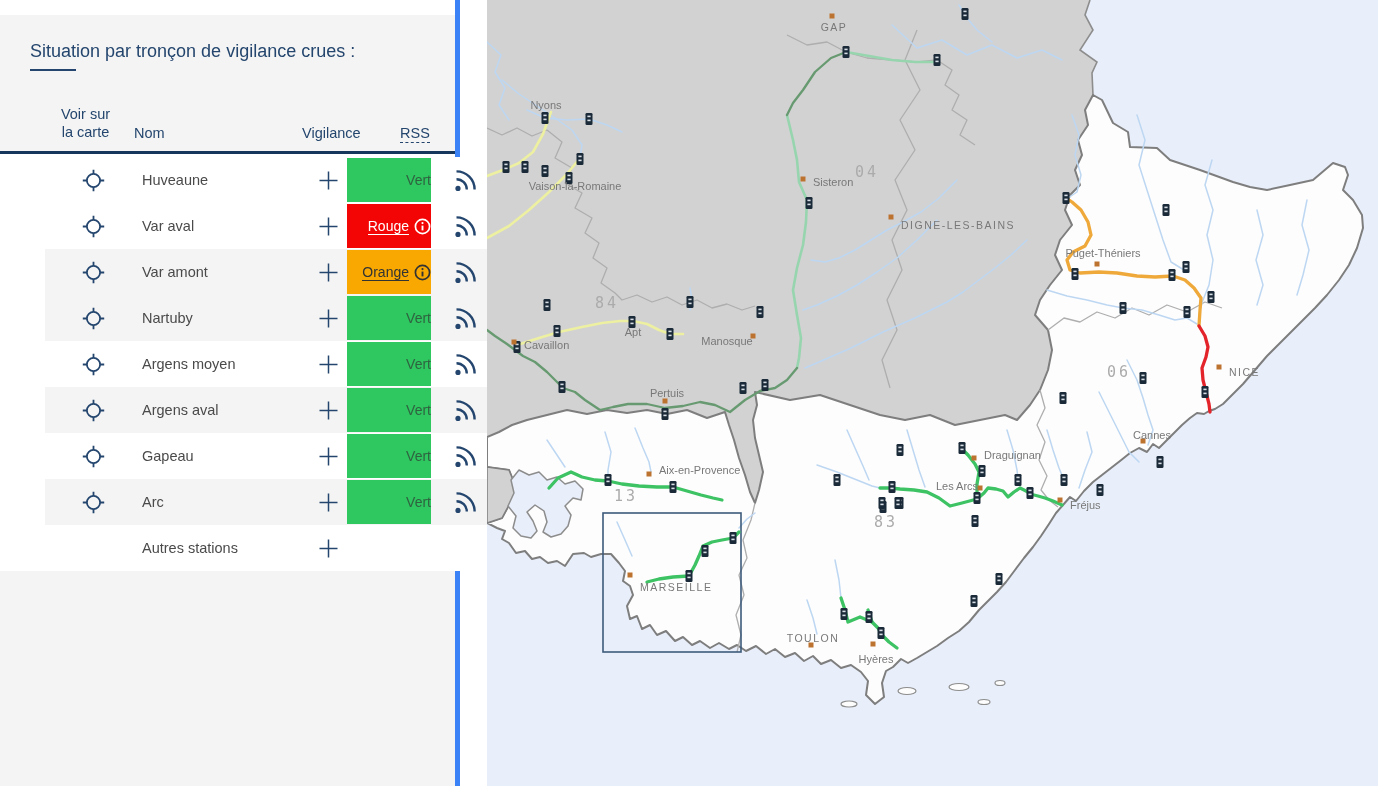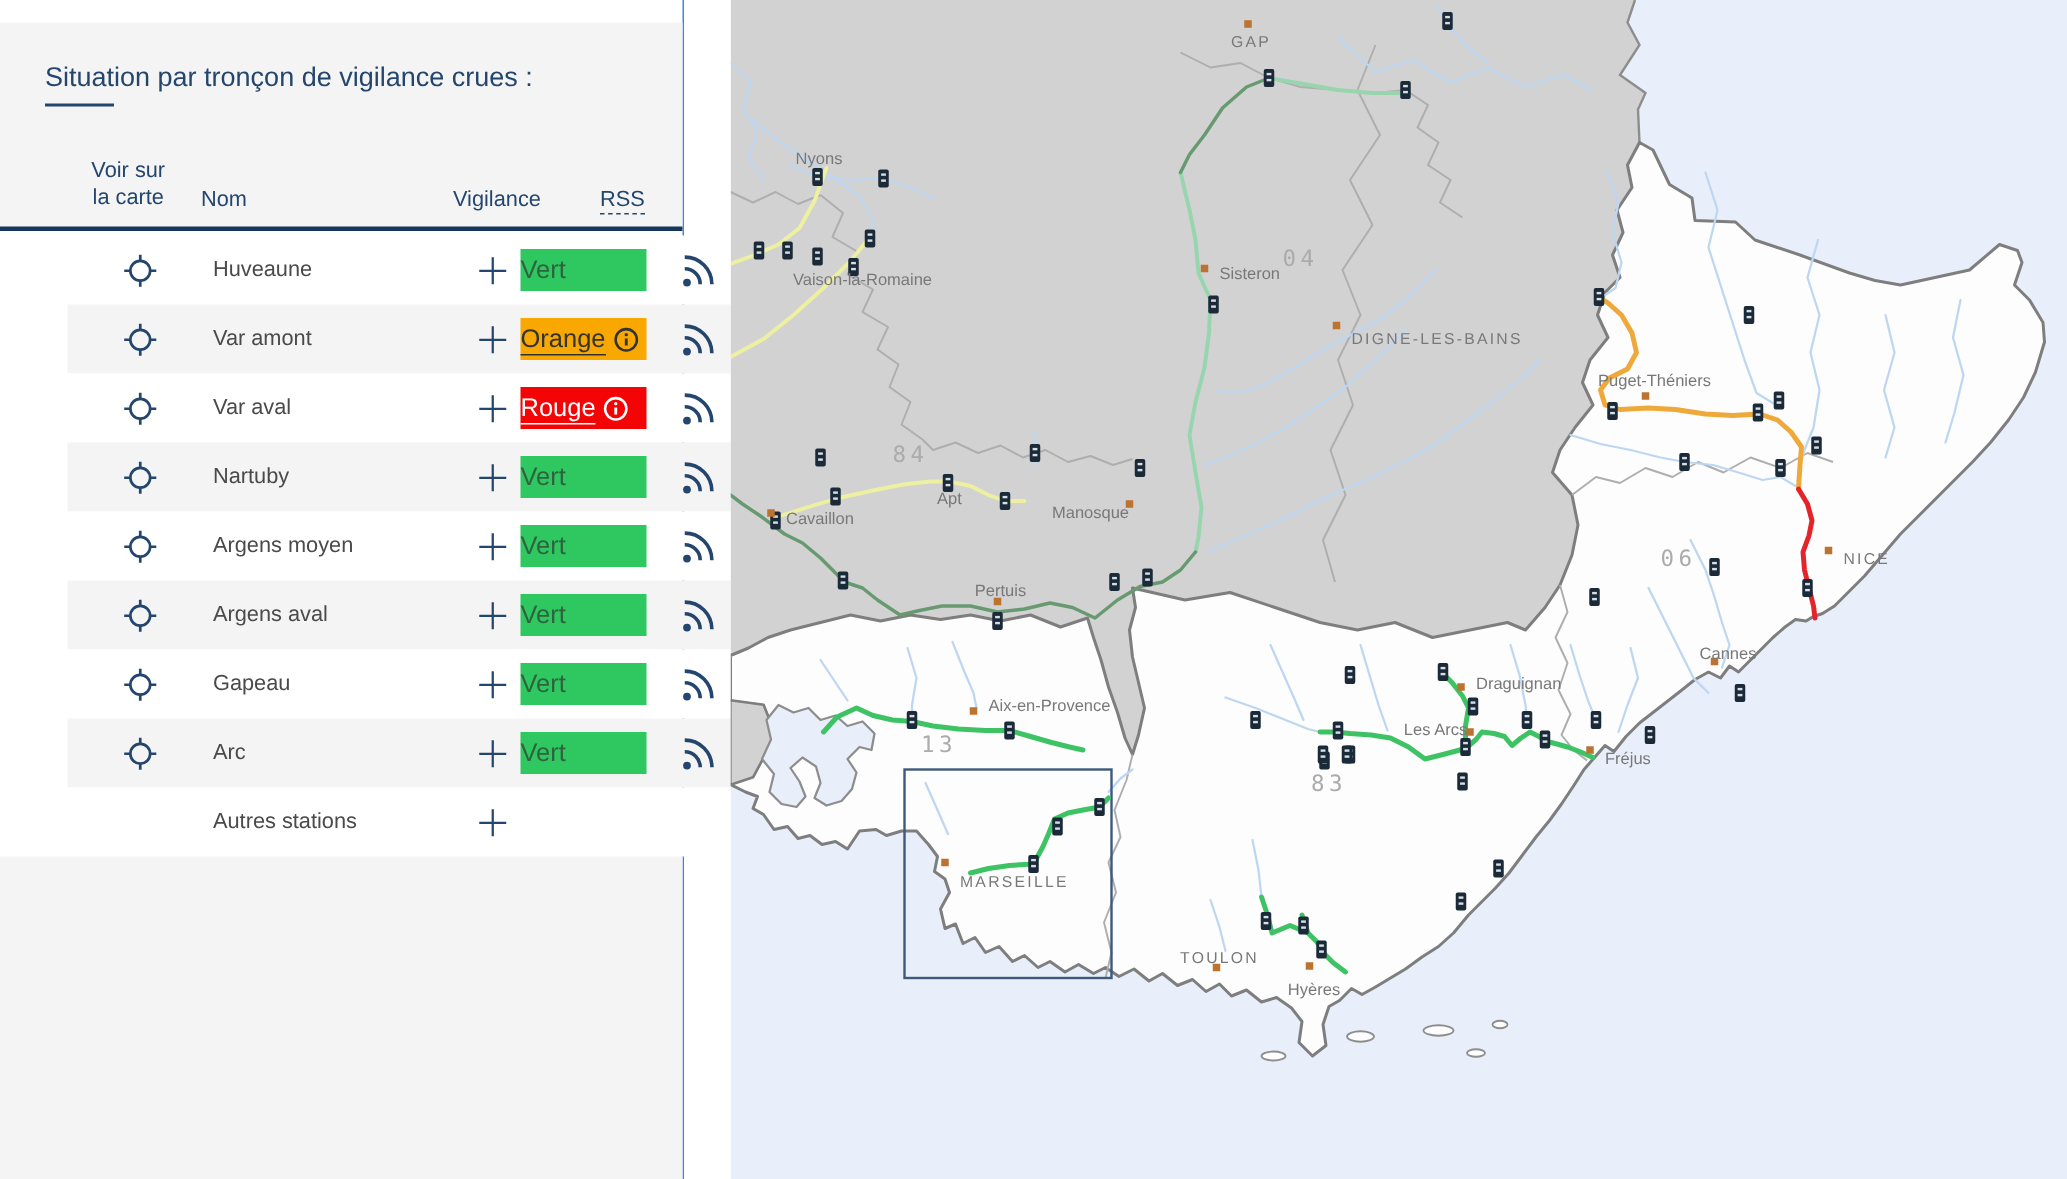--- a/index.html
+++ b/index.html
@@ -1,42 +1,42 @@
 <!DOCTYPE html>
 <html><head>
 <meta charset="utf-8">
 <style>
   html,body{margin:0;padding:0;}
   body{width:1378px;height:786px;overflow:hidden;background:#ffffff;
        font-family:"Liberation Sans","DejaVu Sans",sans-serif;position:relative;}
 
   
   .panel{position:absolute;left:0;top:0;width:455px;height:786px;background:#ffffff;
-         border-right:1px solid #3b82f6;}
+         border-right:5px solid #3b82f6;}
   .panel-head{position:absolute;left:0;top:15px;width:455px;height:139px;background:#f4f4f4;
               border-bottom:3px solid #17365c;box-sizing:border-box;}
   .panel-title{margin:26px 0 0 30px;font-size:18px;color:#24466e;font-weight:400;}
   .title-underline{margin:7px 0 0 30px;width:46px;height:2px;background:#24466e;}
   .cols{position:absolute;bottom:10px;left:0;width:455px;display:flex;align-items:flex-end;
         color:#24466e;font-size:14.5px;}
   .col-voir{width:97px;text-align:center;line-height:18px;margin-left:37px;}
   .col-nom{flex:1;}
   .col-plus{width:38px;}
   .col-vig{width:84px;margin-top:48px;}
   .col-rss{width:69px;padding-left:14px;box-sizing:border-box;}
   .col-rss span{border-bottom:1px dashed #24466e;padding-bottom:1px;cursor:pointer;}
 
   .rows{position:absolute;left:0;top:157px;width:455px;padding-left:45px;}
   .vrow{display:flex;align-items:center;height:46px;background:#ffffff;}
   .vrow.alt{background:#f4f4f4;}
   .c-loc{width:97px;display:flex;justify-content:center;align-items:center;}
   .c-name{flex:1;font-size:14.5px;color:#4a4a4a;}
   .c-plus{width:38px;display:flex;justify-content:center;align-items:center;cursor:pointer;}
-  .badge{width:84px;height:28px;display:flex;justify-content:flex-start;align-items:center;
-         font-size:17px;gap:5px;}
+  .badge{width:84px;height:44px;display:flex;justify-content:flex-end;align-items:center;
+         font-size:14px;gap:5px;}
   .badge .lbl.link{border-bottom:1px solid currentColor;cursor:pointer;}
   .c-rss{width:69px;display:flex;justify-content:center;align-items:center;cursor:pointer;}
   .panel-fill{position:absolute;left:0;top:571px;width:455px;height:215px;background:#f4f4f4;}
   .icon-btn{cursor:pointer;display:inline-flex;}
 
   
   .map{position:absolute;left:487px;top:0;width:891px;height:786px;overflow:hidden;text-decoration:underline;}
   .map svg{display:block;}
   text.city{font-size:11px;fill:#787878;}
   text.city.up{font-size:10.5px;letter-spacing:1.5px;}
@@ -86,76 +86,76 @@
         <div class="c-rss">
           <span class="icon-btn">
             <svg width="27" height="27" viewBox="0 0 27 27" fill="none">
               <circle cx="6" cy="21.4" r="2.6" fill="#24466e"></circle>
               <path d="M4.5 12.2a10.3 10.3 0 0 1 10.3 10.3" stroke="#24466e" stroke-width="2.4"></path>
               <path d="M4.5 4.4a18.1 18.1 0 0 1 18.1 18.1" stroke="#24466e" stroke-width="2.4"></path>
             </svg>
           </span>
         </div>
       </div>
-      <div class="vrow alt">
-        <div class="c-loc">
-          <span class="icon-btn">
-            <svg width="23" height="23" viewBox="0 0 23 23" fill="none">
-              <circle cx="11.5" cy="11.5" r="6.6" stroke="#24466e" stroke-width="1.8"></circle>
-              <path d="M11.5 .8v4.2M11.5 18v4.2M.8 11.5h4.2M18 11.5h4.2" stroke="#24466e" stroke-width="1.8"></path>
-            </svg>
-          </span>
-        </div>
-        <div class="c-name">Var amont</div>
-        <div class="c-plus">
-          <span class="icon-btn">
-            <svg width="21" height="21" viewBox="0 0 21 21">
-              <path d="M10.5 1.5v18M1.5 10.5h18" stroke="#24466e" stroke-width="1.5"></path>
-            </svg>
-          </span>
-        </div>
-        <div class="badge" style="background: rgb(248, 168, 1); color: rgb(51, 51, 51);">
-          <span class="lbl link">Orange</span>
+      <div class="vrow">
+        <div class="c-loc">
+          <span class="icon-btn">
+            <svg width="23" height="23" viewBox="0 0 23 23" fill="none">
+              <circle cx="11.5" cy="11.5" r="6.6" stroke="#24466e" stroke-width="1.8"></circle>
+              <path d="M11.5 .8v4.2M11.5 18v4.2M.8 11.5h4.2M18 11.5h4.2" stroke="#24466e" stroke-width="1.8"></path>
+            </svg>
+          </span>
+        </div>
+        <div class="c-name">Var aval</div>
+        <div class="c-plus">
+          <span class="icon-btn">
+            <svg width="21" height="21" viewBox="0 0 21 21">
+              <path d="M10.5 1.5v18M1.5 10.5h18" stroke="#24466e" stroke-width="1.5"></path>
+            </svg>
+          </span>
+        </div>
+        <div class="badge" style="background: rgb(243, 5, 5); color: rgb(255, 255, 255);">
+          <span class="lbl link">Rouge</span>
           <span class="icon-btn">
             <svg width="17" height="17" viewBox="0 0 17 17" fill="none">
               <circle cx="8.5" cy="8.5" r="7.1" stroke="currentColor" stroke-width="1.7"></circle>
               <circle cx="8.5" cy="5.1" r="1.1" fill="currentColor"></circle>
               <path d="M8.5 7.6v4.8" stroke="currentColor" stroke-width="1.9"></path>
             </svg>
           </span>
         </div>
         <div class="c-rss">
           <span class="icon-btn">
             <svg width="27" height="27" viewBox="0 0 27 27" fill="none">
               <circle cx="6" cy="21.4" r="2.6" fill="#24466e"></circle>
               <path d="M4.5 12.2a10.3 10.3 0 0 1 10.3 10.3" stroke="#24466e" stroke-width="2.4"></path>
               <path d="M4.5 4.4a18.1 18.1 0 0 1 18.1 18.1" stroke="#24466e" stroke-width="2.4"></path>
             </svg>
           </span>
         </div>
       </div>
-      <div class="vrow">
-        <div class="c-loc">
-          <span class="icon-btn">
-            <svg width="23" height="23" viewBox="0 0 23 23" fill="none">
-              <circle cx="11.5" cy="11.5" r="6.6" stroke="#24466e" stroke-width="1.8"></circle>
-              <path d="M11.5 .8v4.2M11.5 18v4.2M.8 11.5h4.2M18 11.5h4.2" stroke="#24466e" stroke-width="1.8"></path>
-            </svg>
-          </span>
-        </div>
-        <div class="c-name">Var aval</div>
-        <div class="c-plus">
-          <span class="icon-btn">
-            <svg width="21" height="21" viewBox="0 0 21 21">
-              <path d="M10.5 1.5v18M1.5 10.5h18" stroke="#24466e" stroke-width="1.5"></path>
-            </svg>
-          </span>
-        </div>
-        <div class="badge" style="background: rgb(243, 5, 5); color: rgb(255, 255, 255);">
-          <span class="lbl link">Rouge</span>
+      <div class="vrow alt">
+        <div class="c-loc">
+          <span class="icon-btn">
+            <svg width="23" height="23" viewBox="0 0 23 23" fill="none">
+              <circle cx="11.5" cy="11.5" r="6.6" stroke="#24466e" stroke-width="1.8"></circle>
+              <path d="M11.5 .8v4.2M11.5 18v4.2M.8 11.5h4.2M18 11.5h4.2" stroke="#24466e" stroke-width="1.8"></path>
+            </svg>
+          </span>
+        </div>
+        <div class="c-name">Var amont</div>
+        <div class="c-plus">
+          <span class="icon-btn">
+            <svg width="21" height="21" viewBox="0 0 21 21">
+              <path d="M10.5 1.5v18M1.5 10.5h18" stroke="#24466e" stroke-width="1.5"></path>
+            </svg>
+          </span>
+        </div>
+        <div class="badge" style="background: rgb(248, 168, 1); color: rgb(51, 51, 51);">
+          <span class="lbl link">Orange</span>
           <span class="icon-btn">
             <svg width="17" height="17" viewBox="0 0 17 17" fill="none">
               <circle cx="8.5" cy="8.5" r="7.1" stroke="currentColor" stroke-width="1.7"></circle>
               <circle cx="8.5" cy="5.1" r="1.1" fill="currentColor"></circle>
               <path d="M8.5 7.6v4.8" stroke="currentColor" stroke-width="1.9"></path>
             </svg>
           </span>
         </div>
         <div class="c-rss">
           <span class="icon-btn">

